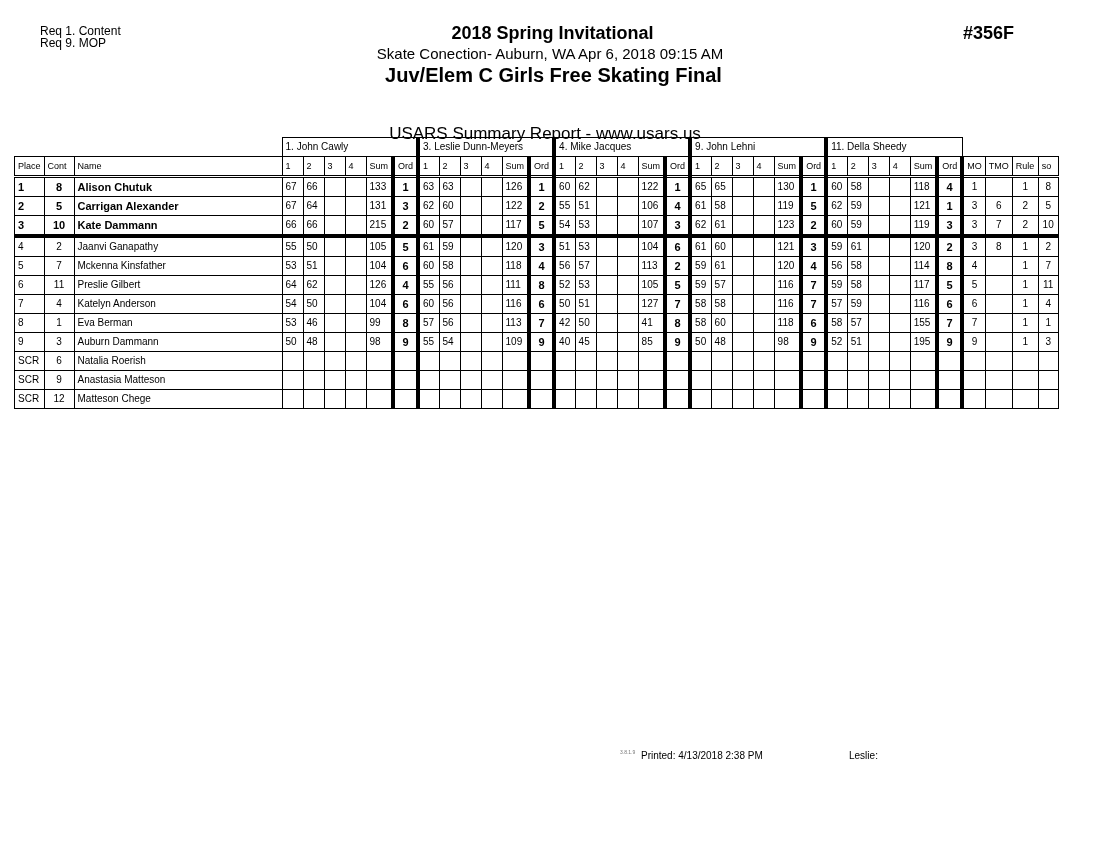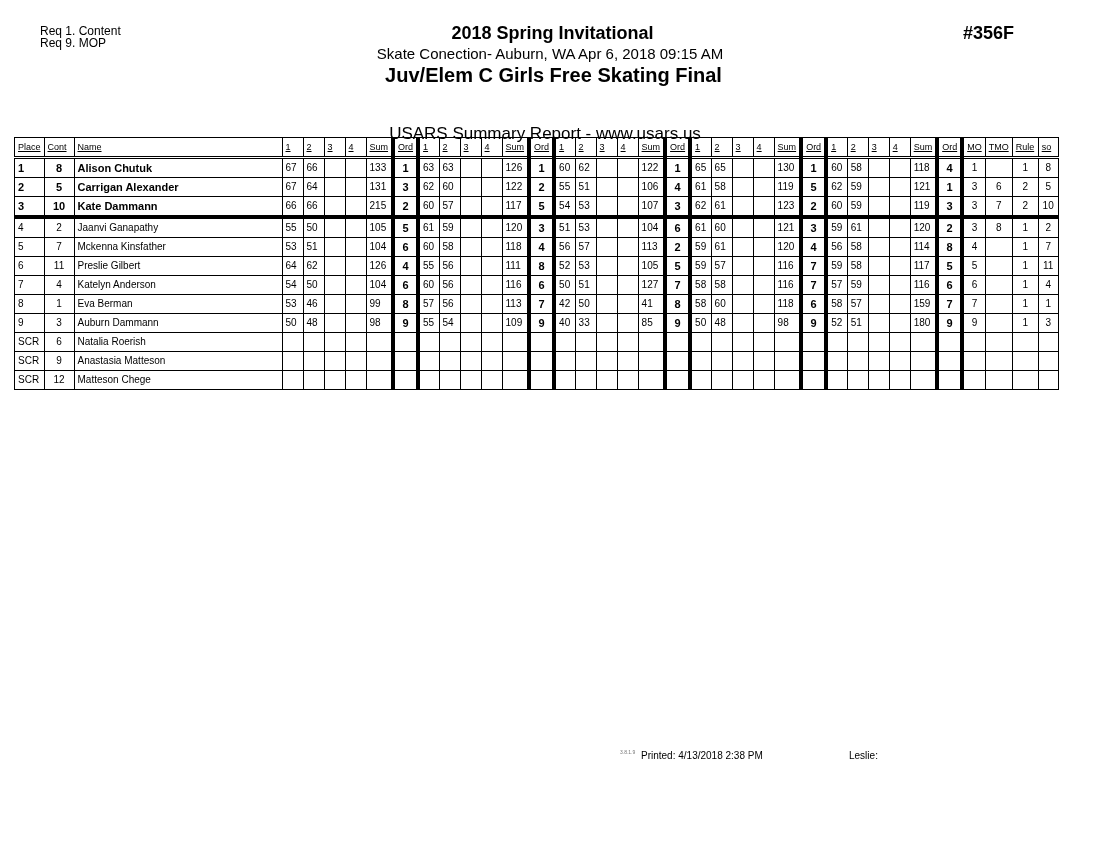--- a/index.html
+++ b/index.html
@@ -16,21 +16,21 @@
     table.res { position: absolute; left: 14px; top: 137px; border-collapse: collapse; font-size: 10px; table-layout: fixed; }
     table.res td { border: 1px solid #000; height: 18px; padding: 0 3px; white-space: nowrap; overflow: hidden; line-height: 18px; }
     table.res tr.jh td { height: 17px; font-size: 10px; }
     table.res tr.ch td { height: 18px; font-size: 9px; }
     table.res td.nob { border: none; }
     td.c { text-align: center; }
     td.ord { text-align: center; font-weight: bold; font-size: 11px; }
     td.thickL { border-left: 4px solid #000 !important; }
     tr.bold td.pl, tr.bold td.ct, tr.bold td.nm { font-weight: bold; font-size: 11px; }
     tr.sep td { border-bottom: 4px solid #000 !important; }
-    tr.hdrsep td { border-bottom: 3px double #000 !important; text-decoration: underline; }
+    tr.hdrsep td { border-bottom: 3px double #000 !important; }
 
     .foot { position: absolute; top: 750px; font-size: 10px; }
     .ver { left: 620px; top: 749px; font-size: 5px; color: #777; }
     .printed { left: 641px; }
     .scorer { left: 849px; }
   </style>
 </head>
 <body>
 
 <div class="req req1">Req 1.  Content</div>
@@ -76,20 +76,29 @@
       <col style="width: 21px;">
       <col style="width: 21px;">
       <col style="width: 27px;">
       <col style="width: 22px;">
       <col style="width: 21px;">
       <col style="width: 26px;">
       <col style="width: 26px;">
       <col style="width: 20px;">
     </colgroup>
   <tbody id="tbody">
+      <tr class="jh">
+        <td class="nob" colspan="3"></td>
+        <td colspan="6">1.  John Cawly</td>
+        <td class="thickL" colspan="6">3.  Leslie Dunn-Meyers</td>
+        <td class="thickL" colspan="6">4.  Mike Jacques</td>
+        <td class="thickL" colspan="6">9.  John Lehni</td>
+        <td class="thickL" colspan="6">11.  Della Sheedy</td>
+        <td class="nob" colspan="4"></td>
+      </tr>
       <tr class="ch hdrsep">
         <td>Place</td>
         <td>Cont</td>
         <td>Name</td>
         <td>1</td>
         <td>2</td>
         <td>3</td>
         <td>4</td>
         <td>Sum</td>
         <td class="thickL">Ord</td>
@@ -420,21 +429,21 @@
         <td class="thickL">58</td>
         <td>60</td>
         <td></td>
         <td></td>
         <td>118</td>
         <td class="ord thickL">6</td>
         <td class="thickL">58</td>
         <td>57</td>
         <td></td>
         <td></td>
-        <td>159</td>
+        <td>155</td>
         <td class="ord thickL">7</td>
         <td class="c thickL">7</td>
         <td class="c"></td>
         <td class="c">1</td>
         <td class="c">1</td>
       </tr>
       <tr class="">
         <td class="pl">9</td>
         <td class="ct c">3</td>
         <td class="nm">Auburn Dammann</td>
@@ -444,36 +453,36 @@
         <td></td>
         <td>98</td>
         <td class="ord thickL">9</td>
         <td class="thickL">55</td>
         <td>54</td>
         <td></td>
         <td></td>
         <td>109</td>
         <td class="ord thickL">9</td>
         <td class="thickL">40</td>
-        <td>33</td>
+        <td>45</td>
         <td></td>
         <td></td>
         <td>85</td>
         <td class="ord thickL">9</td>
         <td class="thickL">50</td>
         <td>48</td>
         <td></td>
         <td></td>
         <td>98</td>
         <td class="ord thickL">9</td>
         <td class="thickL">52</td>
         <td>51</td>
         <td></td>
         <td></td>
-        <td>180</td>
+        <td>195</td>
         <td class="ord thickL">9</td>
         <td class="c thickL">9</td>
         <td class="c"></td>
         <td class="c">1</td>
         <td class="c">3</td>
       </tr>
       <tr class="">
         <td class="pl">SCR</td>
         <td class="ct c">6</td>
         <td class="nm">Natalia Roerish</td>

